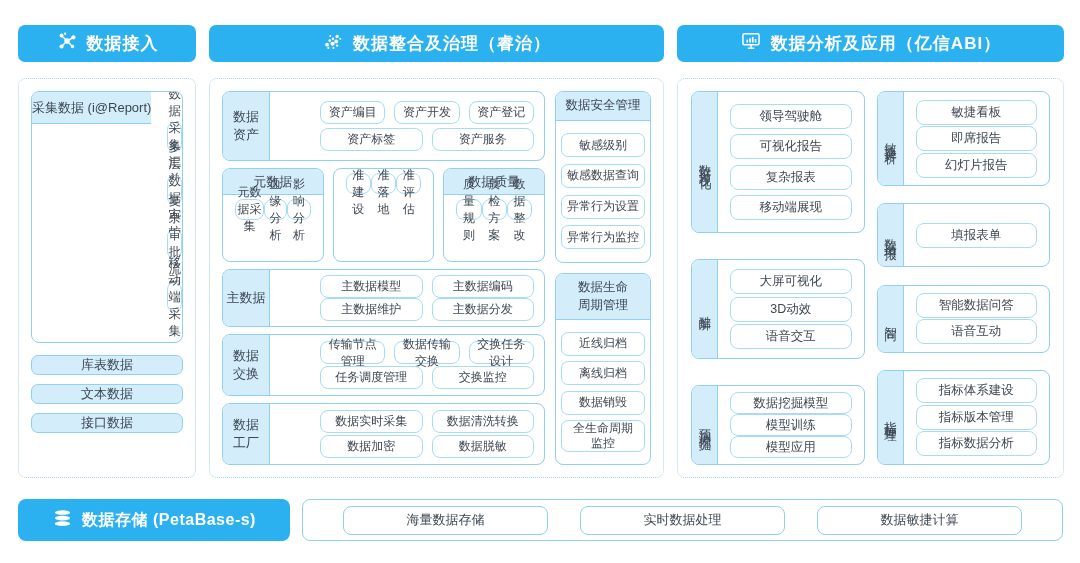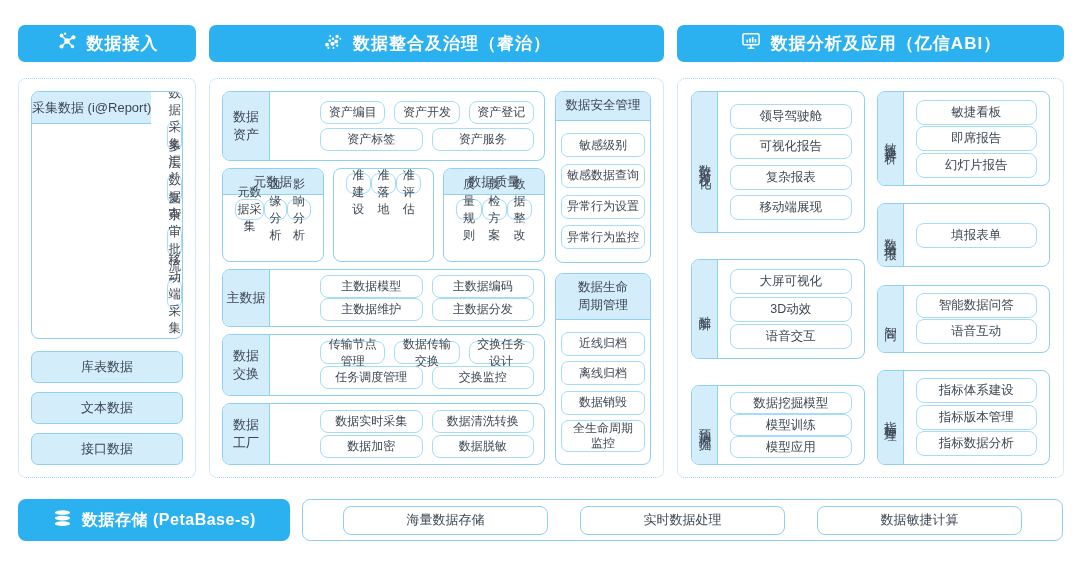--- a/index.html
+++ b/index.html
@@ -18,21 +18,21 @@
         justify-content:center;font-size:12.5px;text-align:center;box-sizing:border-box;}
   
   .left-panel{padding:12px;display:flex;flex-direction:column;}
   .report-box{border:1px solid #8fd0f3;border-radius:8px;height:250px;display:flex;
               overflow:hidden;}
   .report-head{background:#d3edfb;border-bottom:1px solid #8fd0f3;height:31px;flex:0 0 auto;
                display:flex;align-items:center;justify-content:center;font-size:13px;}
   .report-items{flex:1;display:flex;flex-direction:column;justify-content:space-evenly;padding:6px 16px;}
   .report-items .item{height:30px;}
   .left-sources{margin-top:12px;display:flex;flex-direction:column;gap:9px;}
-  .fill-box{background:#d3edfb;border:1px solid #8fd0f3;border-radius:7px;height:32px;
+  .fill-box{background:#d3edfb;border:1px solid #8fd0f3;border-radius:7px;height:20px;
             display:flex;align-items:center;justify-content:center;font-size:13px;box-sizing:border-box;}
   
   .mid-panel{padding:12px;display:flex;gap:10px;}
   .mid-left{flex:1;display:flex;flex-direction:column;justify-content:space-between;min-width:0;}
   .mid-right{width:96px;flex:0 0 auto;display:flex;flex-direction:column;gap:10px;}
   .group{border:1px solid #8fd0f3;border-radius:8px;display:flex;overflow:hidden;box-sizing:border-box;}
   .glabel{width:46px;flex:0 0 auto;background:#d3edfb;border-right:1px solid #8fd0f3;display:flex;
           align-items:center;justify-content:center;text-align:center;font-size:13px;
           white-space:pre-line;line-height:1.4;}
   .gcontent{flex:1;display:flex;flex-direction:column;justify-content:space-evenly;padding:4px 10px;min-width:0;}

